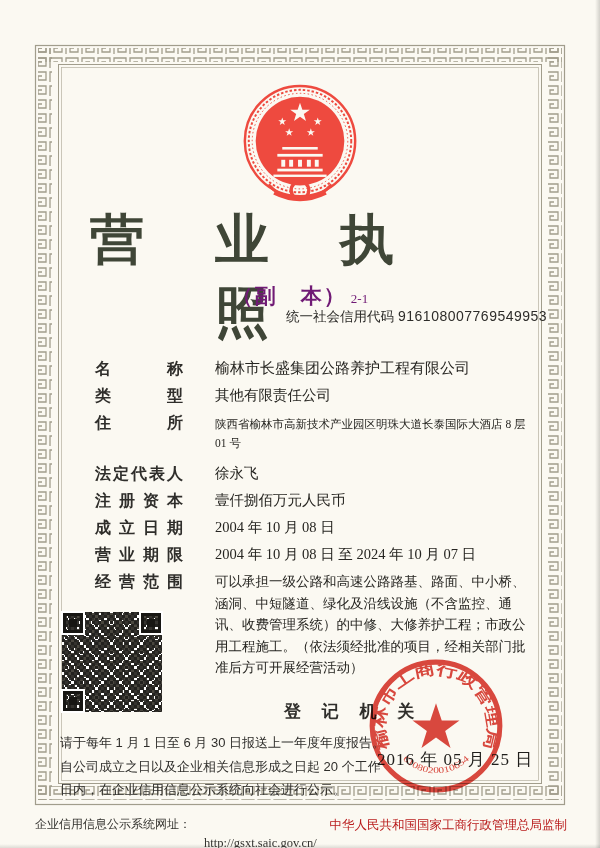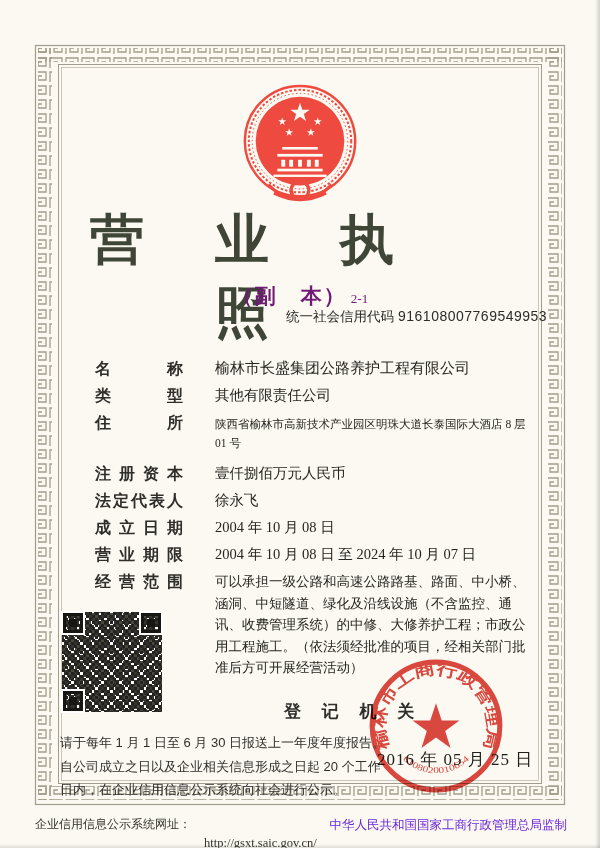--- a/index.html
+++ b/index.html
@@ -52,21 +52,21 @@
 
   .notice{position:absolute;left:60px;top:731px;width:330px;font-size:13px;line-height:23.5px;color:#2f2e2b;}
 
   .stamp-date{position:absolute;left:377px;top:748px;font-size:17px;color:#1f1e1b;
               letter-spacing:1px;white-space:nowrap;font-family:"Liberation Serif",serif;}
   .seal{position:absolute;left:366px;top:656px;width:140px;height:140px;
         mix-blend-mode:multiply;opacity:.92;}
 
   .footer-left{position:absolute;left:35px;top:816px;font-size:12px;color:#33322e;white-space:nowrap;}
   .footer-left .url{font-family:"Liberation Serif",serif;font-size:12.5px;position:relative;top:19px;margin-left:13px;}
-  .footer-right{position:absolute;right:33px;top:817px;font-size:12.5px;color:#6d28d9;white-space:nowrap;}
+  .footer-right{position:absolute;right:33px;top:817px;font-size:12.5px;color:#b91c1c;white-space:nowrap;}
 </style>
 </head>
 <body>
 
 <div class="page">
 
   <svg class="border-svg" width="600" height="848" viewBox="0 0 600 848">
     <defs>
       <pattern id="mea" width="16" height="14" patternUnits="userSpaceOnUse">
         <path d="M2,12 V2 H14 V10 H6 V6 H10" fill="none" stroke="#a19d8c" stroke-width="1.3"></path>
@@ -124,26 +124,26 @@
     </div>
     <div class="frow">
       <div class="flabel">类型</div>
       <div class="fvalue">其他有限责任公司</div>
     </div>
     <div class="frow addr">
       <div class="flabel">住所</div>
       <div class="fvalue">陕西省榆林市高新技术产业园区明珠大道长泰国际大酒店 8 层 01 号</div>
     </div>
     <div class="frow">
+      <div class="flabel">法定代表人</div>
+      <div class="fvalue">徐永飞</div>
+    </div>
+    <div class="frow">
       <div class="flabel">注册资本</div>
       <div class="fvalue">壹仟捌佰万元人民币</div>
-    </div>
-    <div class="frow">
-      <div class="flabel">法定代表人</div>
-      <div class="fvalue">徐永飞</div>
     </div>
     <div class="frow">
       <div class="flabel">成立日期</div>
       <div class="fvalue">2004 年 10 月 08 日</div>
     </div>
     <div class="frow">
       <div class="flabel">营业期限</div>
       <div class="fvalue">2004 年 10 月 08 日 至 2024 年 10 月 07 日</div>
     </div>
     <div class="frow scope">

